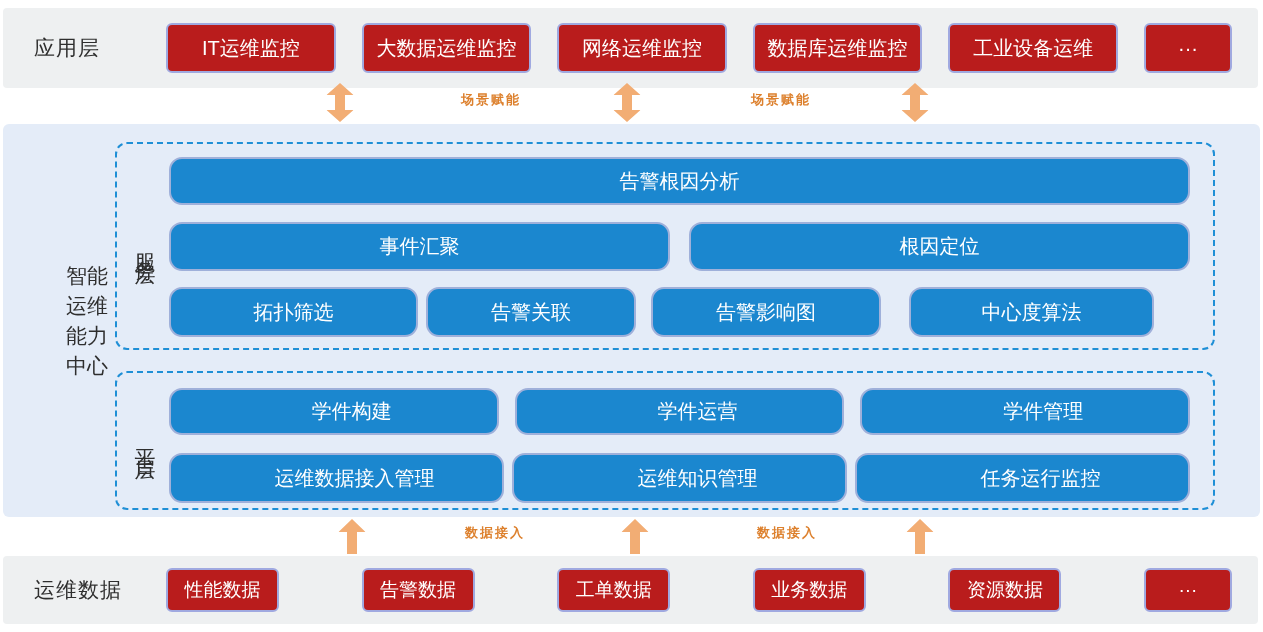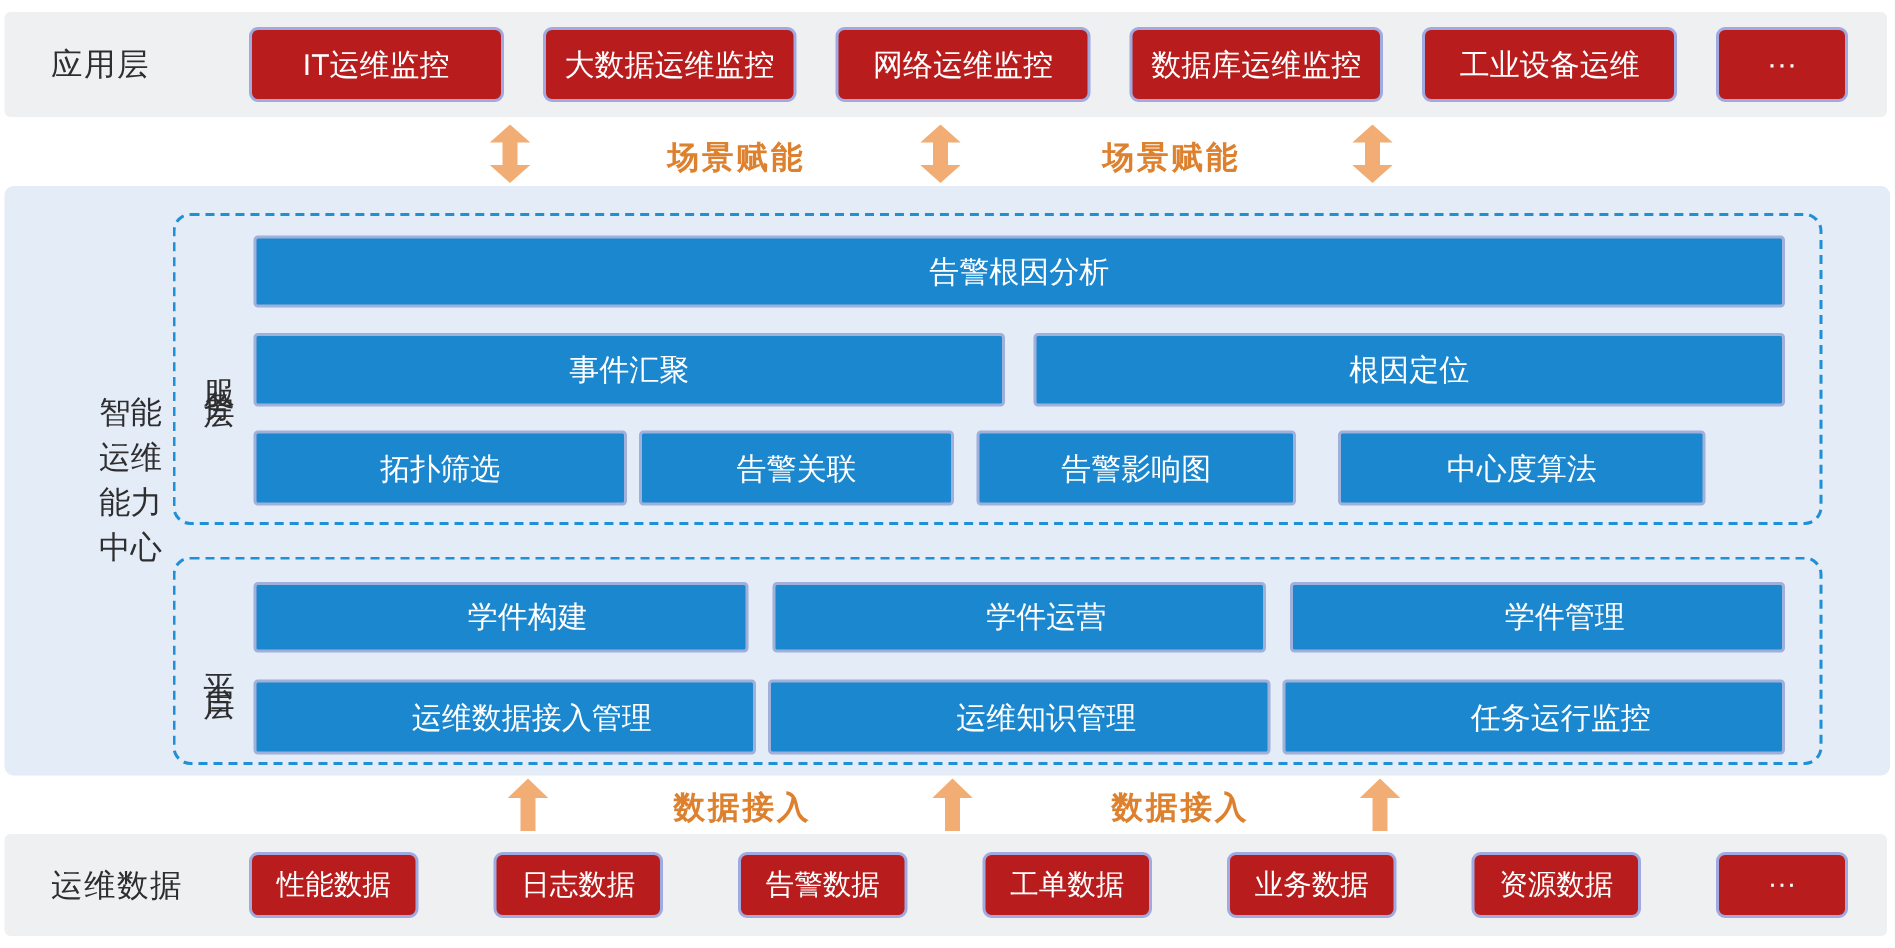--- a/index.html
+++ b/index.html
@@ -3,21 +3,21 @@
 <meta charset="utf-8">
 <style>
   html,body{margin:0;padding:0;background:#ffffff;}
   .canvas{
     position:relative;width:1263px;height:632px;overflow:hidden;
     font-family:"Liberation Sans","DejaVu Sans",sans-serif;
     background:#ffffff;
   }
   
   .bar{position:absolute;left:3px;width:1255px;background:#eef0f1;border-radius:4px;}
-  .bar.top{top:8px;height:70px;}
+  .bar.top{top:8px;height:80px;}
   .bar.bottom{top:556px;height:68px;}
   .bar-label{
     position:absolute;left:31px;top:50%;transform:translateY(-50%);
     font-size:21px;color:#2e2e2e;letter-spacing:1px;
   }
   .bar-boxes{
     position:absolute;left:163px;right:26px;top:50%;transform:translateY(-50%);
     display:flex;align-items:stretch;
   }
   .bar.top .bar-boxes{height:50px;gap:26px;}
@@ -28,21 +28,21 @@
     color:#ffffff;display:flex;align-items:center;justify-content:center;
     font-size:20px;box-sizing:border-box;white-space:nowrap;
   }
   .bar.top .bluebox{flex:1 1 0;}
   .bar.top .bluebox.more{flex:0 0 88px;}
   .bar.bottom .bluebox{flex:0 0 113px;font-size:19px;}
   .bar.bottom .bluebox.more{flex:0 0 88px;}
   
   .band-text{
     position:absolute;transform:translateX(-50%);
-    color:#dd812e;font-size:21px;font-weight:bold;letter-spacing:2px;white-space:nowrap;
+    color:#dd812e;font-size:13px;font-weight:bold;letter-spacing:2px;white-space:nowrap;
   }
   .arrow{position:absolute;transform:translateX(-50%);}
   
   .center-section{
     position:absolute;left:3px;top:124px;width:1257px;height:393px;
     background:#e4ecf8;border-radius:6px;
   }
   .center-label{
     position:absolute;left:38px;top:50%;transform:translateY(-50%);
     width:92px;text-align:center;font-size:21px;line-height:30px;color:#2e2e2e;
@@ -54,33 +54,33 @@
   .dashed.service{top:18px;height:208px;}
   .dashed.platform{top:247px;height:139px;}
   .vlabel{
     position:absolute;left:14px;top:50%;transform:translateY(-50%);
     writing-mode:vertical-rl;text-orientation:upright;
     font-size:21px;color:#2e2e2e;letter-spacing:6px;
   }
   .dashed-content{position:absolute;left:52px;right:23px;top:0;bottom:0;}
   .row{display:flex;}
   .inbox{
-    background:#1b87cf;border:2px solid #9fb0da;border-radius:3px;
+    background:#1b87cf;border:2px solid #9fb0da;border-radius:13px;
     color:#ffffff;display:flex;align-items:center;justify-content:center;
     font-size:20px;box-sizing:border-box;white-space:nowrap;
   }
   
   .svc-r1{margin-top:13px;height:48px;}
   .svc-r1 .inbox{flex:1 1 0;}
   .svc-r2{margin-top:17px;height:49px;gap:19px;}
   .svc-r2 .inbox{flex:1 1 0;}
   .svc-r3{margin-top:16px;height:50px;}
   .svc-r3 .inbox.w1{width:249px;}
   .svc-r3 .inbox.w2{width:210px;margin-left:8px;}
-  .svc-r3 .inbox.w3{width:213px;margin-left:15px;}
+  .svc-r3 .inbox.w3{width:230px;margin-left:15px;}
   .svc-r3 .inbox.w4{width:245px;margin-left:28px;}
   
   .plt-r1{margin-top:15px;height:47px;gap:16px;}
   .plt-r2{margin-top:18px;height:50px;gap:8px;}
   .plt-r1 .inbox,.plt-r2 .inbox{flex:1 1 0;padding-left:36px;}
 </style>
 </head>
 <body>
 
 <div class="canvas">
@@ -174,21 +174,20 @@
         <polygon fill="#f2ad74" points="13.5,0 27,13 18.5,13 18.5,35 8.5,35 8.5,13 0,13"></polygon>
       </svg>
   </div>
   <div class="band-text" style="left:495px;top:524px;">数据接入</div>
   <div class="band-text" style="left:787px;top:524px;">数据接入</div>
 
   <div class="bar bottom">
     <div class="bar-label">运维数据</div>
     <div class="bar-boxes">
       <div class="bluebox">性能数据</div>
-      <div class="bluebox">日志数据</div>
       <div class="bluebox">告警数据</div>
       <div class="bluebox">工单数据</div>
       <div class="bluebox">业务数据</div>
       <div class="bluebox">资源数据</div>
       <div class="bluebox more">···</div>
     </div>
   </div>
 
 </div>
 

